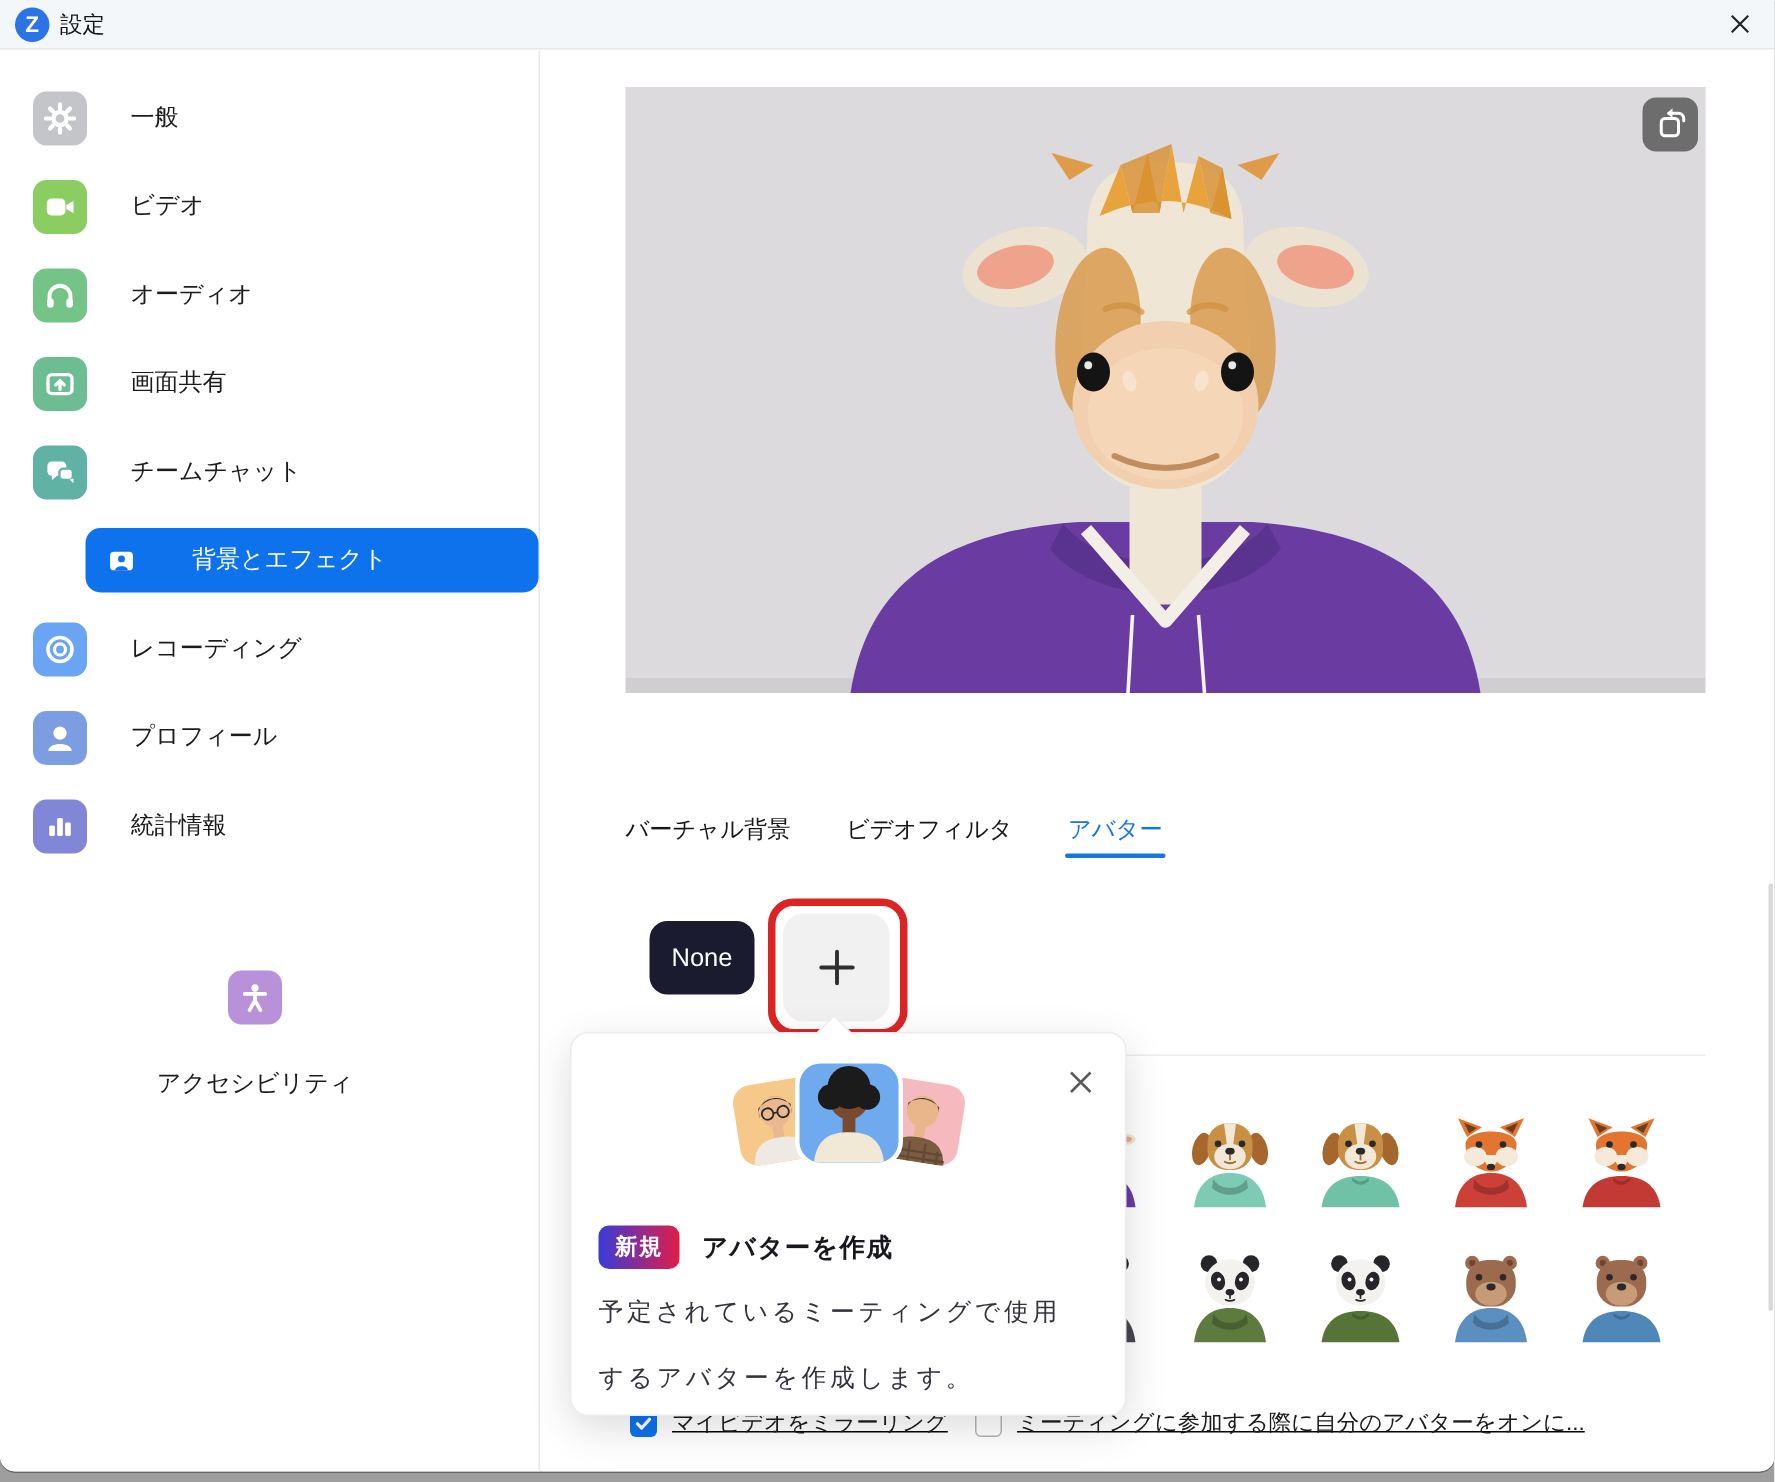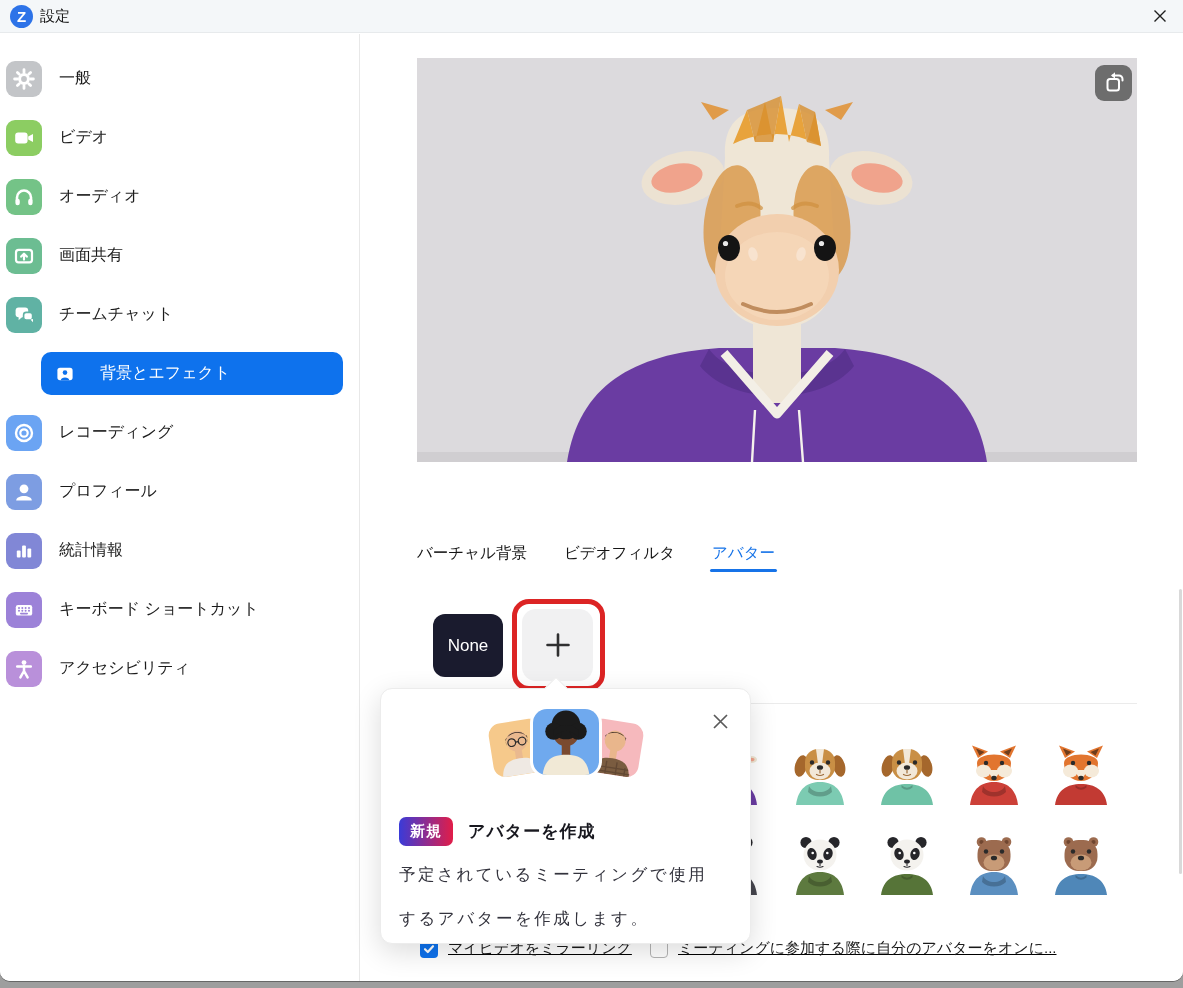--- a/index.html
+++ b/index.html
@@ -8,36 +8,36 @@
   .app { position:absolute; left:0; top:0; width:1183px; height:981px; background:#ffffff;
          border-radius:0 0 10px 10px; overflow:hidden; box-shadow:0 1px 0 rgba(0,0,0,.35); }
   
   .titlebar { position:absolute; left:0; top:0; width:100%; height:33px; background:#f4f7f9; border-bottom:1px solid #e7eaec; }
   .logo { position:absolute; left:10px; top:5px; width:23px; height:23px; border-radius:50%;
           background:#2d73e8; color:#fff; font-weight:bold; font-size:15px; display:flex; align-items:center; justify-content:center; }
   .win-title { position:absolute; left:40px; top:7px; font-size:15px; color:#151515; }
   .win-close { position:absolute; right:8px; top:2px; width:30px; height:28px; display:flex; align-items:center; justify-content:center; cursor:pointer; }
   
   .sidebar { position:absolute; left:0; top:34px; width:360px; bottom:0; background:#fff; border-right:1px solid #e8e8e8; }
-  .nav-item { position:absolute; left:0; width:302px; height:43px; display:flex; align-items:center; gap:17px;
+  .nav-item { position:absolute; left:16px; width:302px; height:43px; display:flex; align-items:center; gap:29px;
               padding-left:6px; border-radius:10px; cursor:pointer; }
   .nav-item .ic { width:36px; height:36px; border-radius:9px; flex:0 0 36px; display:flex; align-items:center; justify-content:center; }
   .nav-item .lb { font-size:16px; color:#1b1b1b; white-space:nowrap; }
   .nav-item.sel { background:#0e72ed; }
   .nav-item.sel .lb { color:#fff; font-weight:500; }
   
   .content { position:absolute; left:361px; top:34px; right:0; bottom:0; background:#fff; }
   .preview { position:absolute; left:56px; top:24px; width:720px; height:404px; background:#dcdadd; overflow:hidden; }
   .rotate-btn { position:absolute; top:7px; right:5px; width:37px; height:36px; border-radius:9px;
                 background:rgba(84,84,84,.82); display:flex; align-items:center; justify-content:center; cursor:pointer; }
   .tabs { position:absolute; left:56px; top:509px; display:flex; gap:37px; }
   .tab { font-size:15.5px; color:#161616; padding-bottom:8px; cursor:pointer; position:relative; white-space:nowrap; }
   .tab.active { color:#1673e8; }
   .tab.active::after { content:""; position:absolute; left:-2px; right:-2px; bottom:0px; height:3px; background:#1673e8; border-radius:2px; }
-  .none-btn { position:absolute; left:72px; top:580px; width:70px; height:63px; border-radius:12px; background:#1a1b2e;
+  .none-btn { position:absolute; left:72px; top:580px; width:70px; height:49px; border-radius:12px; background:#1a1b2e;
               color:#fff; font-size:17px; display:flex; align-items:center; justify-content:center; cursor:pointer; }
   .plus-btn { position:absolute; left:161px; top:575px; width:71px; height:72px; border-radius:14px; background:#f1f1f2;
               display:flex; align-items:center; justify-content:center; cursor:pointer; }
   .annotation { position:absolute; left:151px; top:565px; width:93px; height:92px; border:5px solid #dc2424; border-radius:17px; z-index:30; pointer-events:none; }
   .sect-divider { position:absolute; left:56px; top:669px; width:720px; height:1px; background:#ebebeb; }
   .avatar-grid { position:absolute; left:341px; top:709px; display:grid; grid-template-columns:repeat(5,62px); grid-auto-rows:62px; column-gap:25px; row-gap:28px; }
   .avatar-cell { width:62px; height:62px; cursor:pointer; }
   .scrollbar { position:absolute; right:1px; top:555px; width:3px; height:285px; background:#d9d9d9; border-radius:2px; }
   
   .check-row { position:absolute; top:905px; left:0; right:0; height:22px; }
@@ -160,40 +160,21 @@
         <div class="nav-item" style="top: 495px;">
           <span class="ic" style="background: rgb(129, 135, 214);">
             <svg width="24" height="24" viewBox="0 0 24 24">
               <rect x="4.8" y="11.4" width="3.8" height="7" rx="1" fill="#fff"></rect>
               <rect x="10.1" y="6.4" width="3.8" height="12" rx="1" fill="#fff"></rect>
               <rect x="15.4" y="9.4" width="3.8" height="9" rx="1" fill="#fff"></rect>
             </svg>
           </span>
           <span class="lb">統計情報</span>
         </div>
-        <div class="nav-item" style="top: 554px;">
-          <span class="ic" style="background: rgb(156, 130, 216);">
-            <svg width="24" height="24" viewBox="0 0 24 24">
-              <rect x="3.8" y="7" width="16.4" height="10.6" rx="2.2" fill="#fff"></rect>
-              <g fill="#9c82d8">
-                <circle cx="7" cy="10" r="1"></circle>
-                <circle cx="10.3" cy="10" r="1"></circle>
-                <circle cx="13.6" cy="10" r="1"></circle>
-                <circle cx="17" cy="10" r="1"></circle>
-                <circle cx="7" cy="12.8" r="1"></circle>
-                <circle cx="10.3" cy="12.8" r="1"></circle>
-                <circle cx="13.6" cy="12.8" r="1"></circle>
-                <circle cx="17" cy="12.8" r="1"></circle>
-                <rect x="8" y="14.8" width="8" height="1.6" rx="0.8"></rect>
-              </g>
-            </svg>
-          </span>
-          <span class="lb">キーボード ショートカット</span>
-        </div>
-        <div class="nav-item" style="top: 613px;">
+        <div class="nav-item" style="top: 613px; flex-direction: column;">
           <span class="ic" style="background: rgb(185, 144, 218);">
             <svg width="24" height="24" viewBox="0 0 24 24">
               <circle cx="12" cy="5.6" r="2.4" fill="#fff"></circle>
               <path d="M5.2,9.6 H18.8 M12,9 V14 M12,14 L8.4,20.4 M12,14 L15.6,20.4" fill="none" stroke="#fff" stroke-width="2.5" stroke-linecap="round"></path>
             </svg>
           </span>
           <span class="lb">アクセシビリティ</span>
         </div>
       </div>
 

